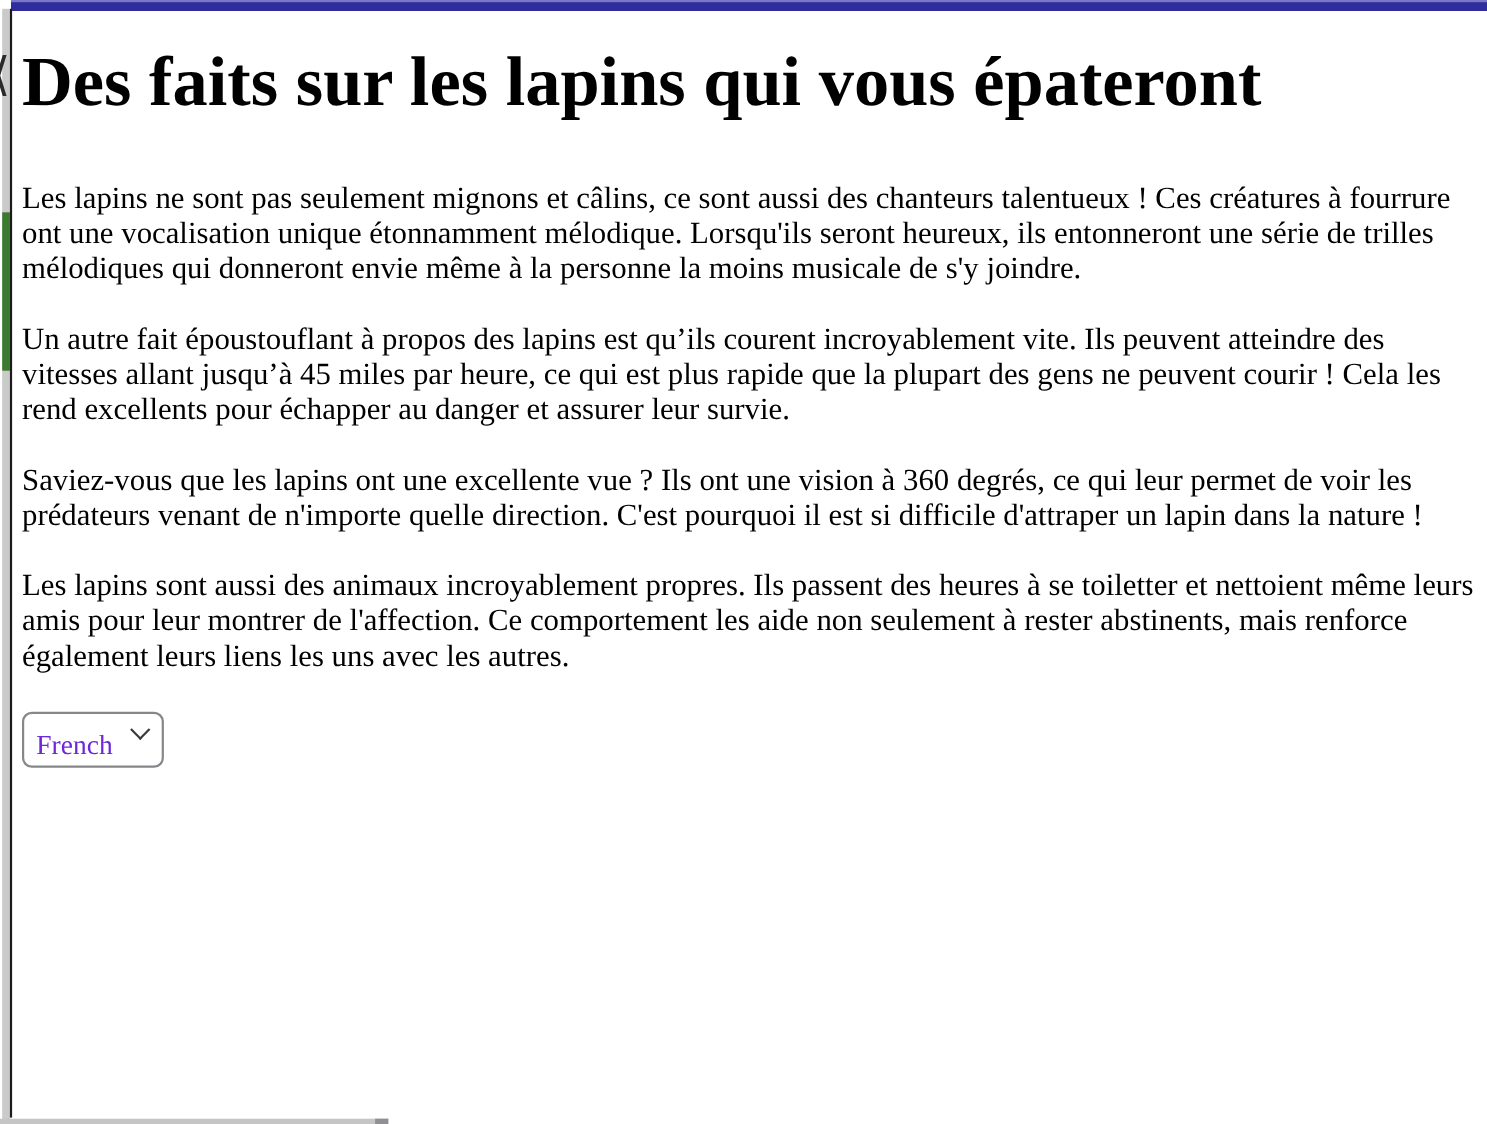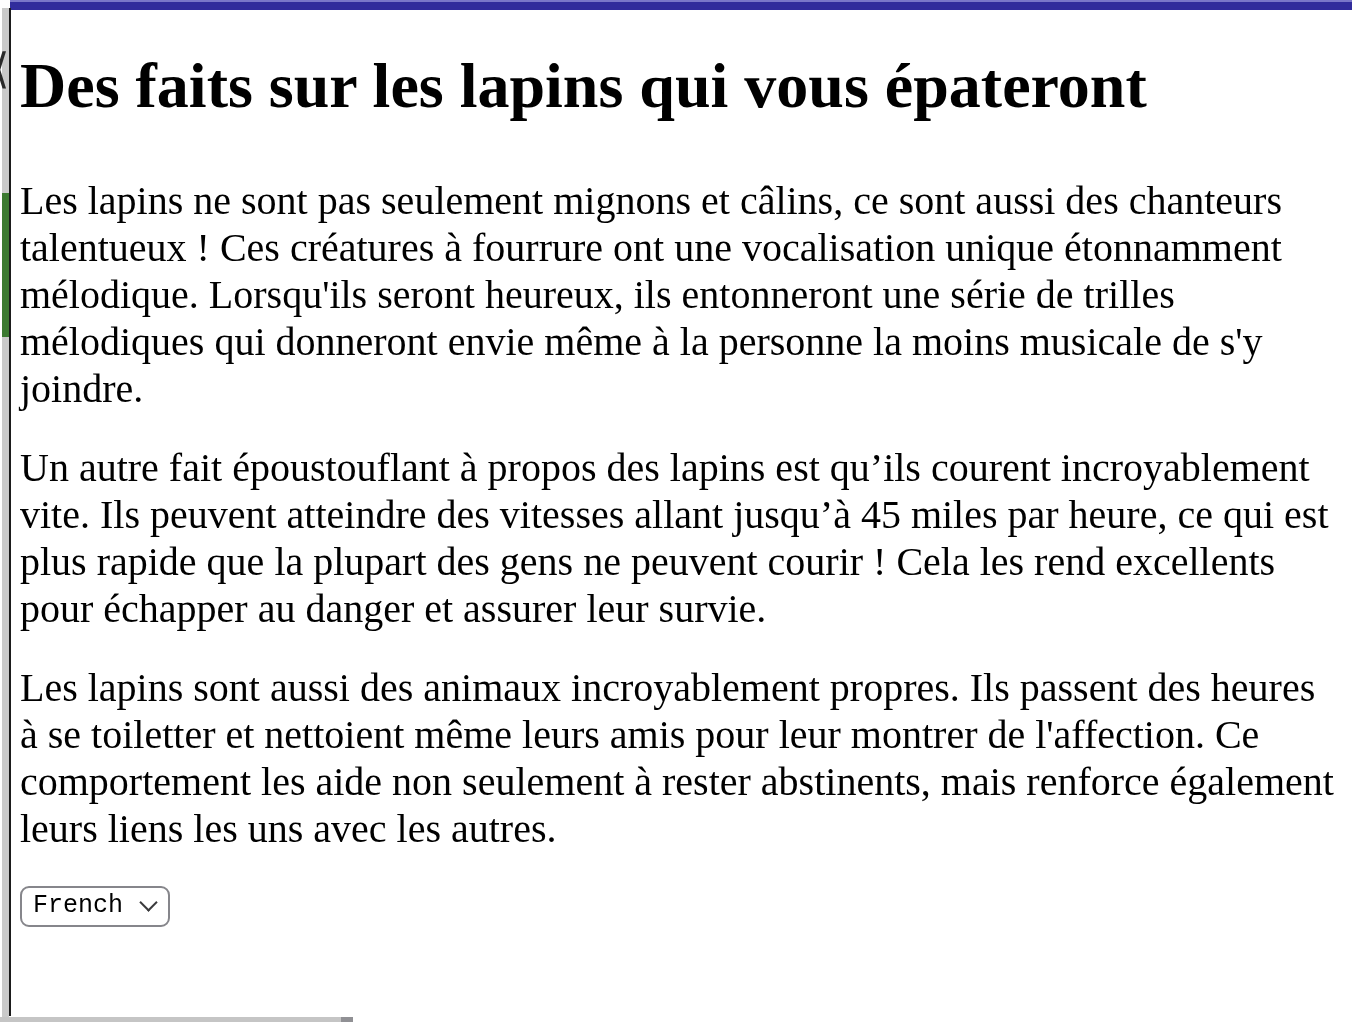--- a/index.html
+++ b/index.html
@@ -56,53 +56,53 @@
   .bottom-strip-dark {
     position: absolute;
     left: 341px; top: 1017px;
     width: 12px; height: 5px;
     background: #909094;
   }
 
   
   .content {
     position: absolute;
-    left: 20px; top: 12px;
+    left: 20px; top: 0;
     width: 1320px;
   }
   h1.article-title {
     font-size: 64px;
     font-weight: bold;
     margin: 37px 0 54px 0;
     line-height: normal;
     letter-spacing: 0;
   }
   p.article-paragraph {
-    font-size: 40px;
+    font-size: 28px;
     line-height: normal;
     margin: 32px 0;
   }
 
   
   .select-wrap {
     position: relative;
     display: inline-block;
     margin-top: 2px;
   }
   select.language-select {
     -webkit-appearance: none;
     -moz-appearance: none;
     appearance: none;
-    font-family: Liberation Mono, monospace;
+    font-family: Liberation Serif, serif;
     font-size: 25px;
-    color: #000000;
+    color: #6d28d9;
     background: #ffffff;
     border: 2px solid #86868b;
     border-radius: 9px;
-    padding: 3px 44px 5px 11px;
+    padding: 15px 44px 5px 11px;
     outline: none;
   }
   .select-wrap .chevron {
     position: absolute;
     right: 15px; top: 10px;
     width: 11px; height: 11px;
     border-right: 2.5px solid #3a3a3c;
     border-bottom: 2.5px solid #3a3a3c;
     transform: rotate(45deg);
     pointer-events: none;
@@ -117,19 +117,20 @@
 <div class="left-border-line"></div>
 <span class="edge-glyph">⟨</span>
 <div class="bottom-strip"></div>
 <div class="bottom-strip-dark"></div>
 
 <div class="content">
   <h1 class="article-title">Des faits sur les lapins qui vous épateront</h1>
 
   <p class="article-paragraph">Les lapins ne sont pas seulement mignons et câlins, ce sont aussi des chanteurs talentueux&nbsp;! Ces créatures à fourrure ont une vocalisation unique étonnamment mélodique. Lorsqu'ils seront heureux, ils entonneront une série de trilles mélodiques qui donneront envie même à la personne la moins musicale de s'y joindre.</p>
   <p class="article-paragraph">Un autre fait époustouflant à propos des lapins est qu’ils courent incroyablement vite. Ils peuvent atteindre des vitesses allant jusqu’à 45 miles par heure, ce qui est plus rapide que la plupart des gens ne peuvent courir&nbsp;! Cela les rend excellents pour échapper au danger et assurer leur survie.</p>
+  <p class="article-paragraph">Saviez-vous que les lapins ont une excellente vue&nbsp;? Ils ont une vision à 360 degrés, ce qui leur permet de voir les prédateurs venant de n'importe quelle direction. C'est pourquoi il est si difficile d'attraper un lapin dans la nature&nbsp;!</p>
   <p class="article-paragraph">Les lapins sont aussi des animaux incroyablement propres. Ils passent des heures à se toiletter et nettoient même leurs amis pour leur montrer de l'affection. Ce comportement les aide non seulement à rester abstinents, mais renforce également leurs liens les uns avec les autres.</p>
 
   <span class="select-wrap">
     <select class="language-select" aria-label="Language"><option>French</option></select>
     <span class="chevron"></span>
   </span>
 </div>
 
 </body></html>

